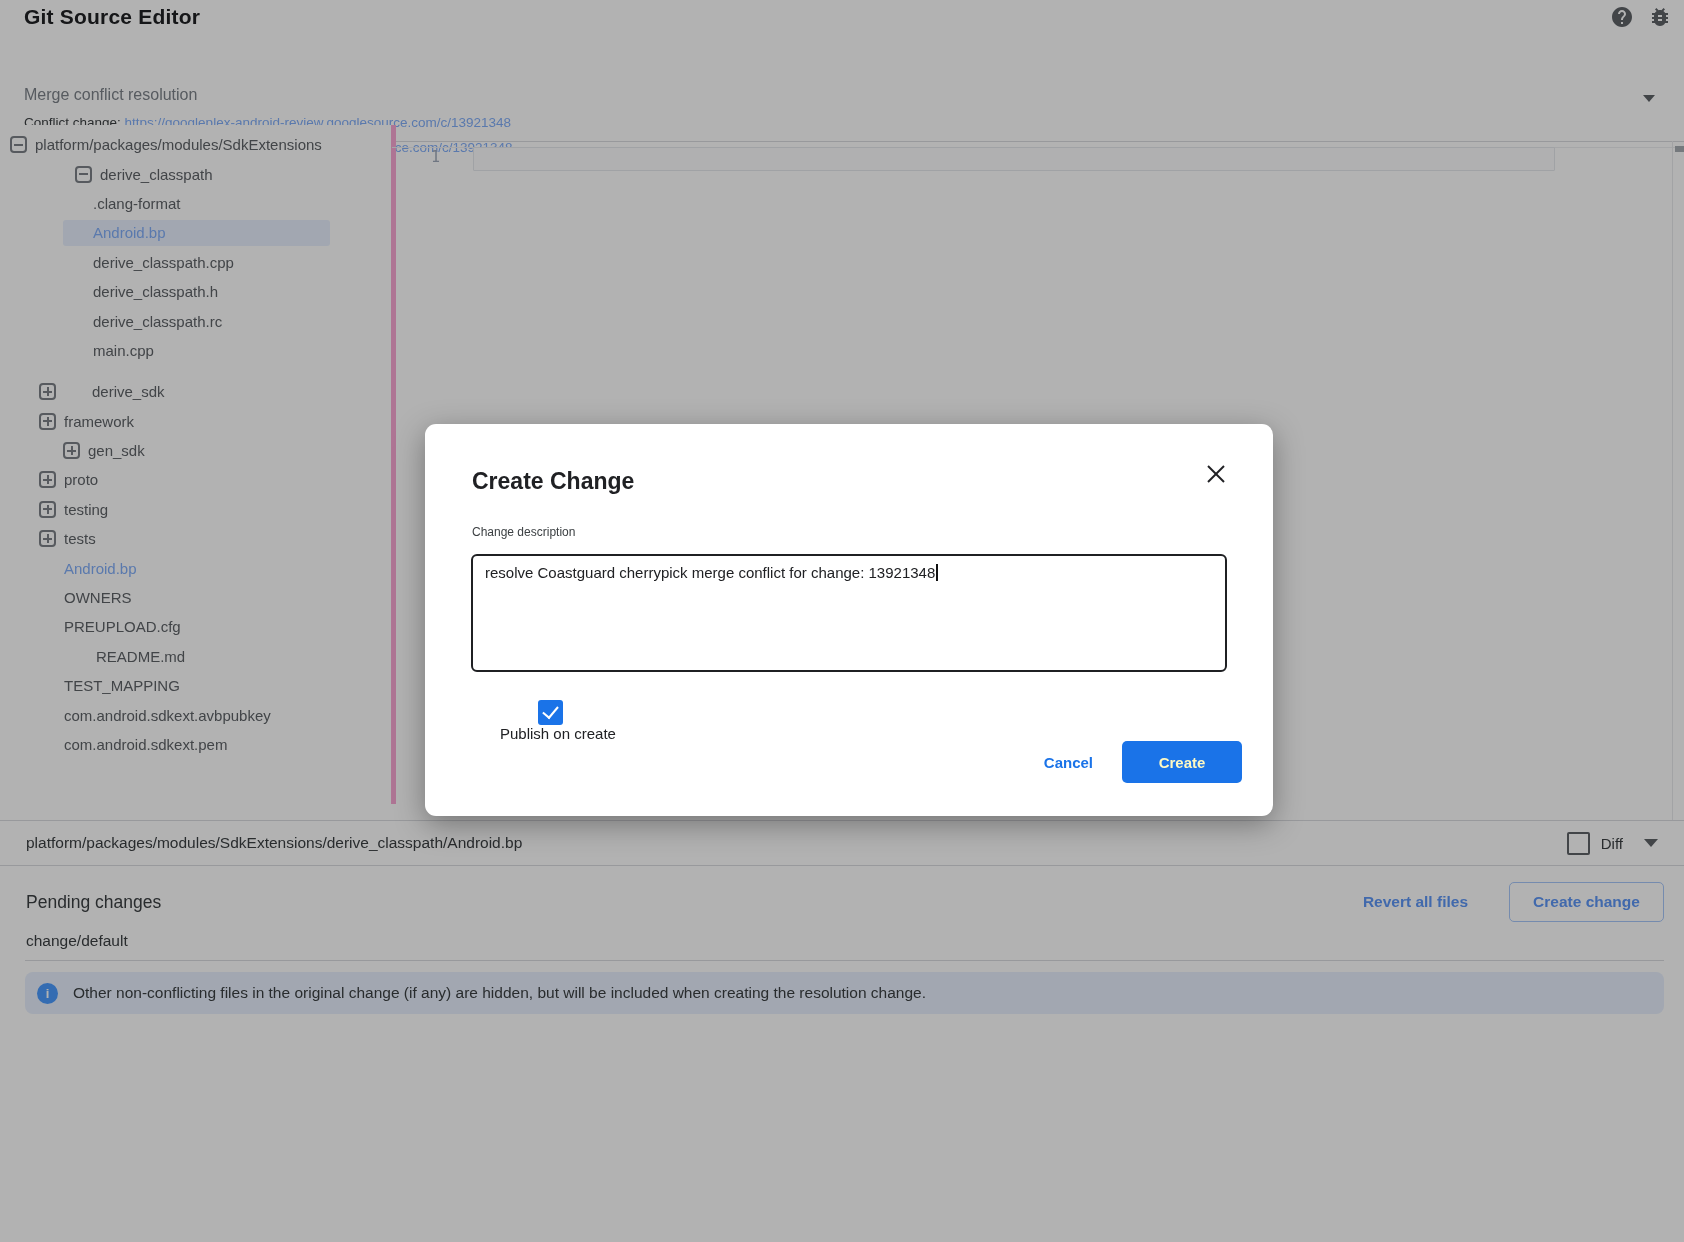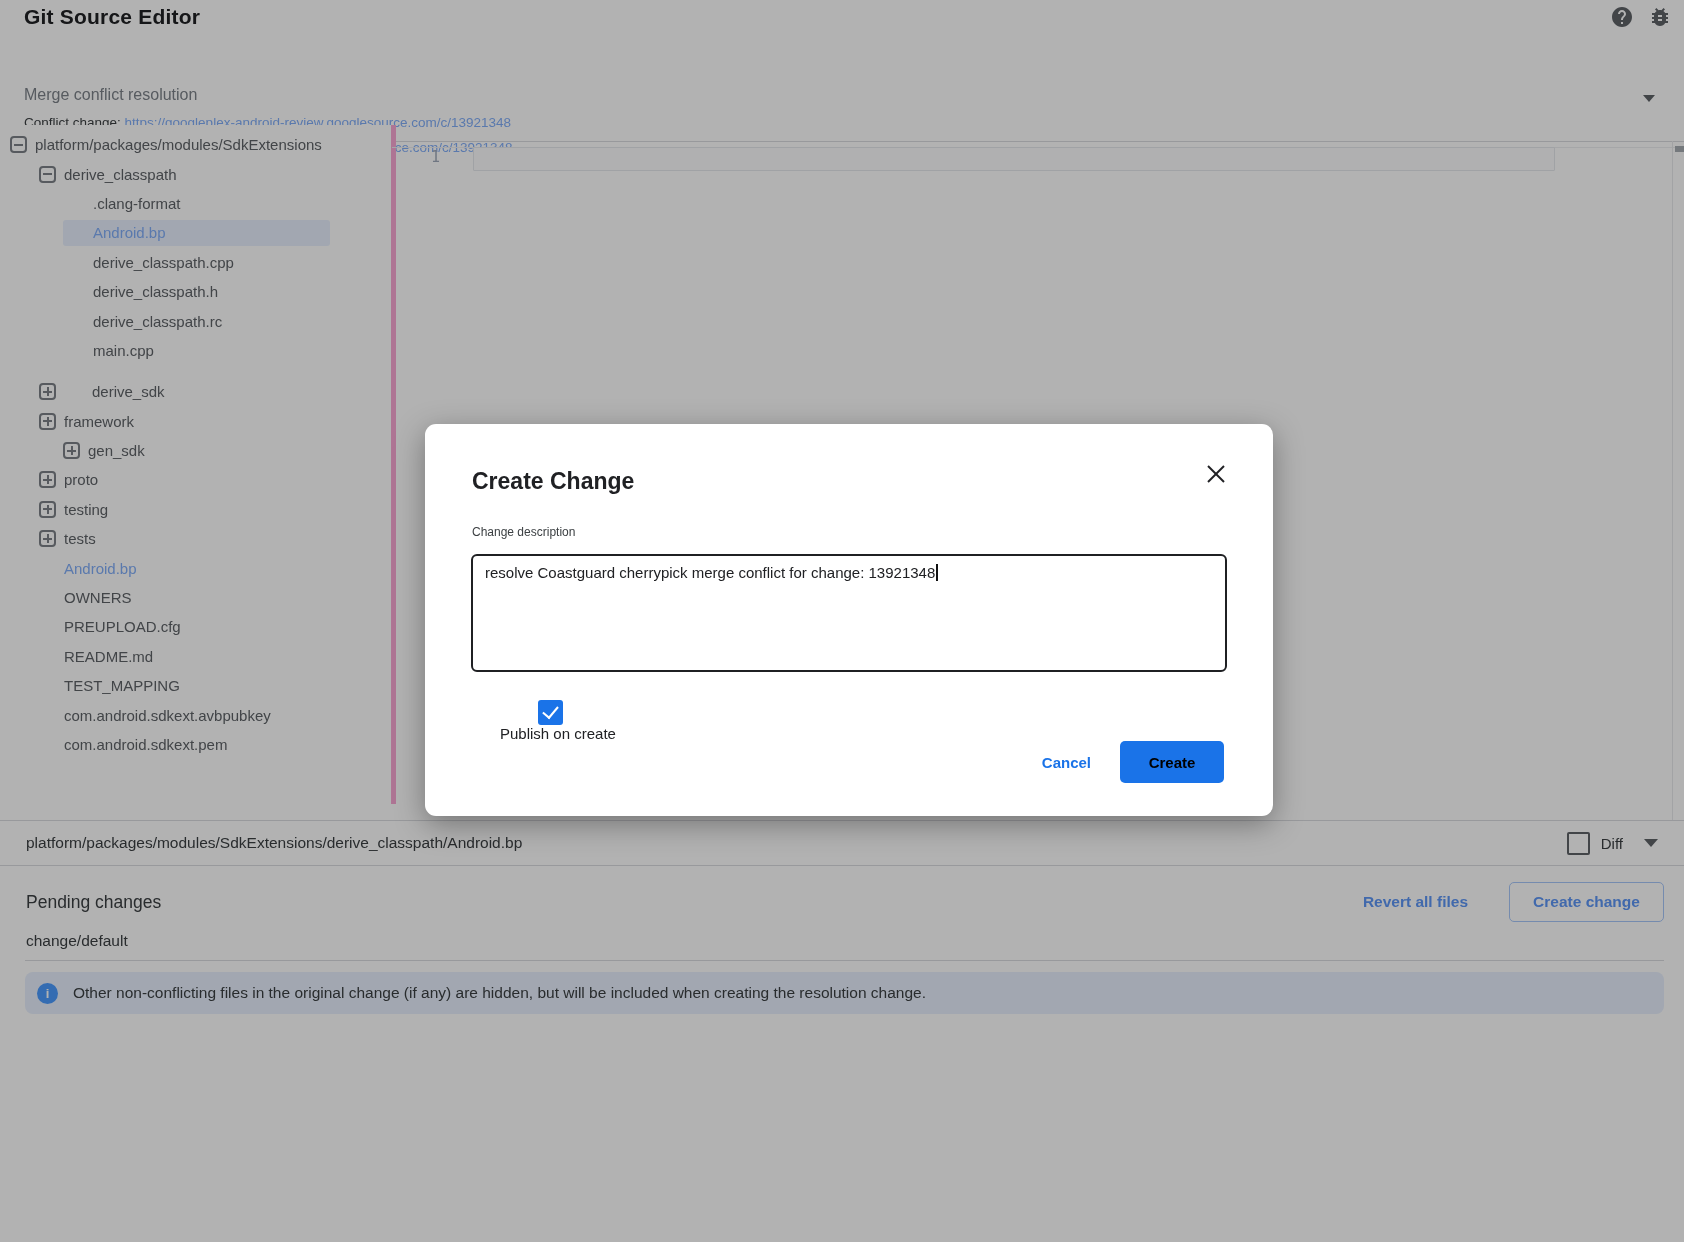--- a/index.html
+++ b/index.html
@@ -85,23 +85,23 @@
   .dlg-label{position:absolute;left:47px;top:101px;font-size:12px;color:#3c4043;}
   .dlg-textarea{position:absolute;left:46px;top:130px;width:728px;height:98px;padding:8px 12px;
        border:2px solid #1f2023;border-radius:6px;font-size:15px;color:#202124;background:#fff;
        font-family:"Liberation Sans",sans-serif;cursor:text;}
   .text-caret{display:inline-block;width:2px;height:17px;background:#111;vertical-align:text-bottom;margin-left:1px;}
   .publish-row{position:absolute;left:61px;top:276px;display:flex;align-items:center;cursor:pointer;flex-direction:column;}
   .publish-checkbox{position:relative;width:25px;height:25px;background:#1a73e8;border-radius:3px;}
   .publish-checkbox::after{content:"";position:absolute;left:8px;top:3px;width:7px;height:13px;
        border-right:2.5px solid #fff;border-bottom:2.5px solid #fff;transform:rotate(40deg);}
   .publish-label{margin-left:14px;font-size:15px;color:#202124;}
-  .dlg-buttons{position:absolute;right:49px;top:317px;height:42px;display:flex;align-items:center;gap:29px;}
+  .dlg-buttons{position:absolute;right:31px;top:317px;height:42px;display:flex;align-items:center;gap:29px;}
   .cancel-btn{font-size:15px;font-weight:bold;color:#1a73e8;cursor:pointer;}
-  .create-btn{width:104px;height:42px;background:#1a73e8;border:none;border-radius:5px;color:#000000;
+  .create-btn{width:120px;height:42px;background:#1a73e8;border:none;border-radius:5px;color:#fef9c3;
        font-size:15px;font-weight:bold;font-family:inherit;cursor:pointer;}
 </style>
 </head>
 <body>
 
 <div class="page">
 
   <div class="header">
     <div class="app-title">Git Source Editor</div>
     <div class="header-icons">
@@ -124,21 +124,21 @@
     <div class="merge-row r2"><span>Original change: </span><a class="lnk" href="#">https://googleplex-android-review.googlesource.com/c/13921348</a></div>
     <div class="collapse-arrow"></div>
   </div>
 
   <div class="tree">
     <ul id="tree-root">
         <li class="tree-row lvl0" style="padding-left: 10px;">
           <span class="expander minus"></span>
           <span class="tree-label">platform/packages/modules/SdkExtensions</span>
         </li>
-        <li class="tree-row lvl1" style="padding-left: 39px;">
+        <li class="tree-row lvl1" style="padding-left: 39px; margin-left: 36px;">
           <span class="expander minus"></span>
           <span class="tree-label">derive_classpath</span>
         </li>
         <li class="tree-row lvl2" style="padding-left: 93px;">
           <span class="tree-label">.clang-format</span>
         </li>
         <li class="tree-row lvl2 sel blue" style="padding-left: 93px;">
           <span class="tree-label">Android.bp</span>
         </li>
         <li class="tree-row lvl2" style="padding-left: 93px;">
@@ -179,21 +179,21 @@
         </li>
         <li class="tree-row lvl1 blue" style="padding-left: 64px;">
           <span class="tree-label">Android.bp</span>
         </li>
         <li class="tree-row lvl1" style="padding-left: 64px;">
           <span class="tree-label">OWNERS</span>
         </li>
         <li class="tree-row lvl1" style="padding-left: 64px;">
           <span class="tree-label">PREUPLOAD.cfg</span>
         </li>
-        <li class="tree-row lvl1" style="padding-left: 64px;">
+        <li class="tree-row lvl1" style="padding-left: 96px;">
           <span class="tree-label">README.md</span>
         </li>
         <li class="tree-row lvl1" style="padding-left: 64px;">
           <span class="tree-label">TEST_MAPPING</span>
         </li>
         <li class="tree-row lvl1" style="padding-left: 64px;">
           <span class="tree-label">com.android.sdkext.avbpubkey</span>
         </li>
         <li class="tree-row lvl1" style="padding-left: 64px;">
           <span class="tree-label">com.android.sdkext.pem</span>

